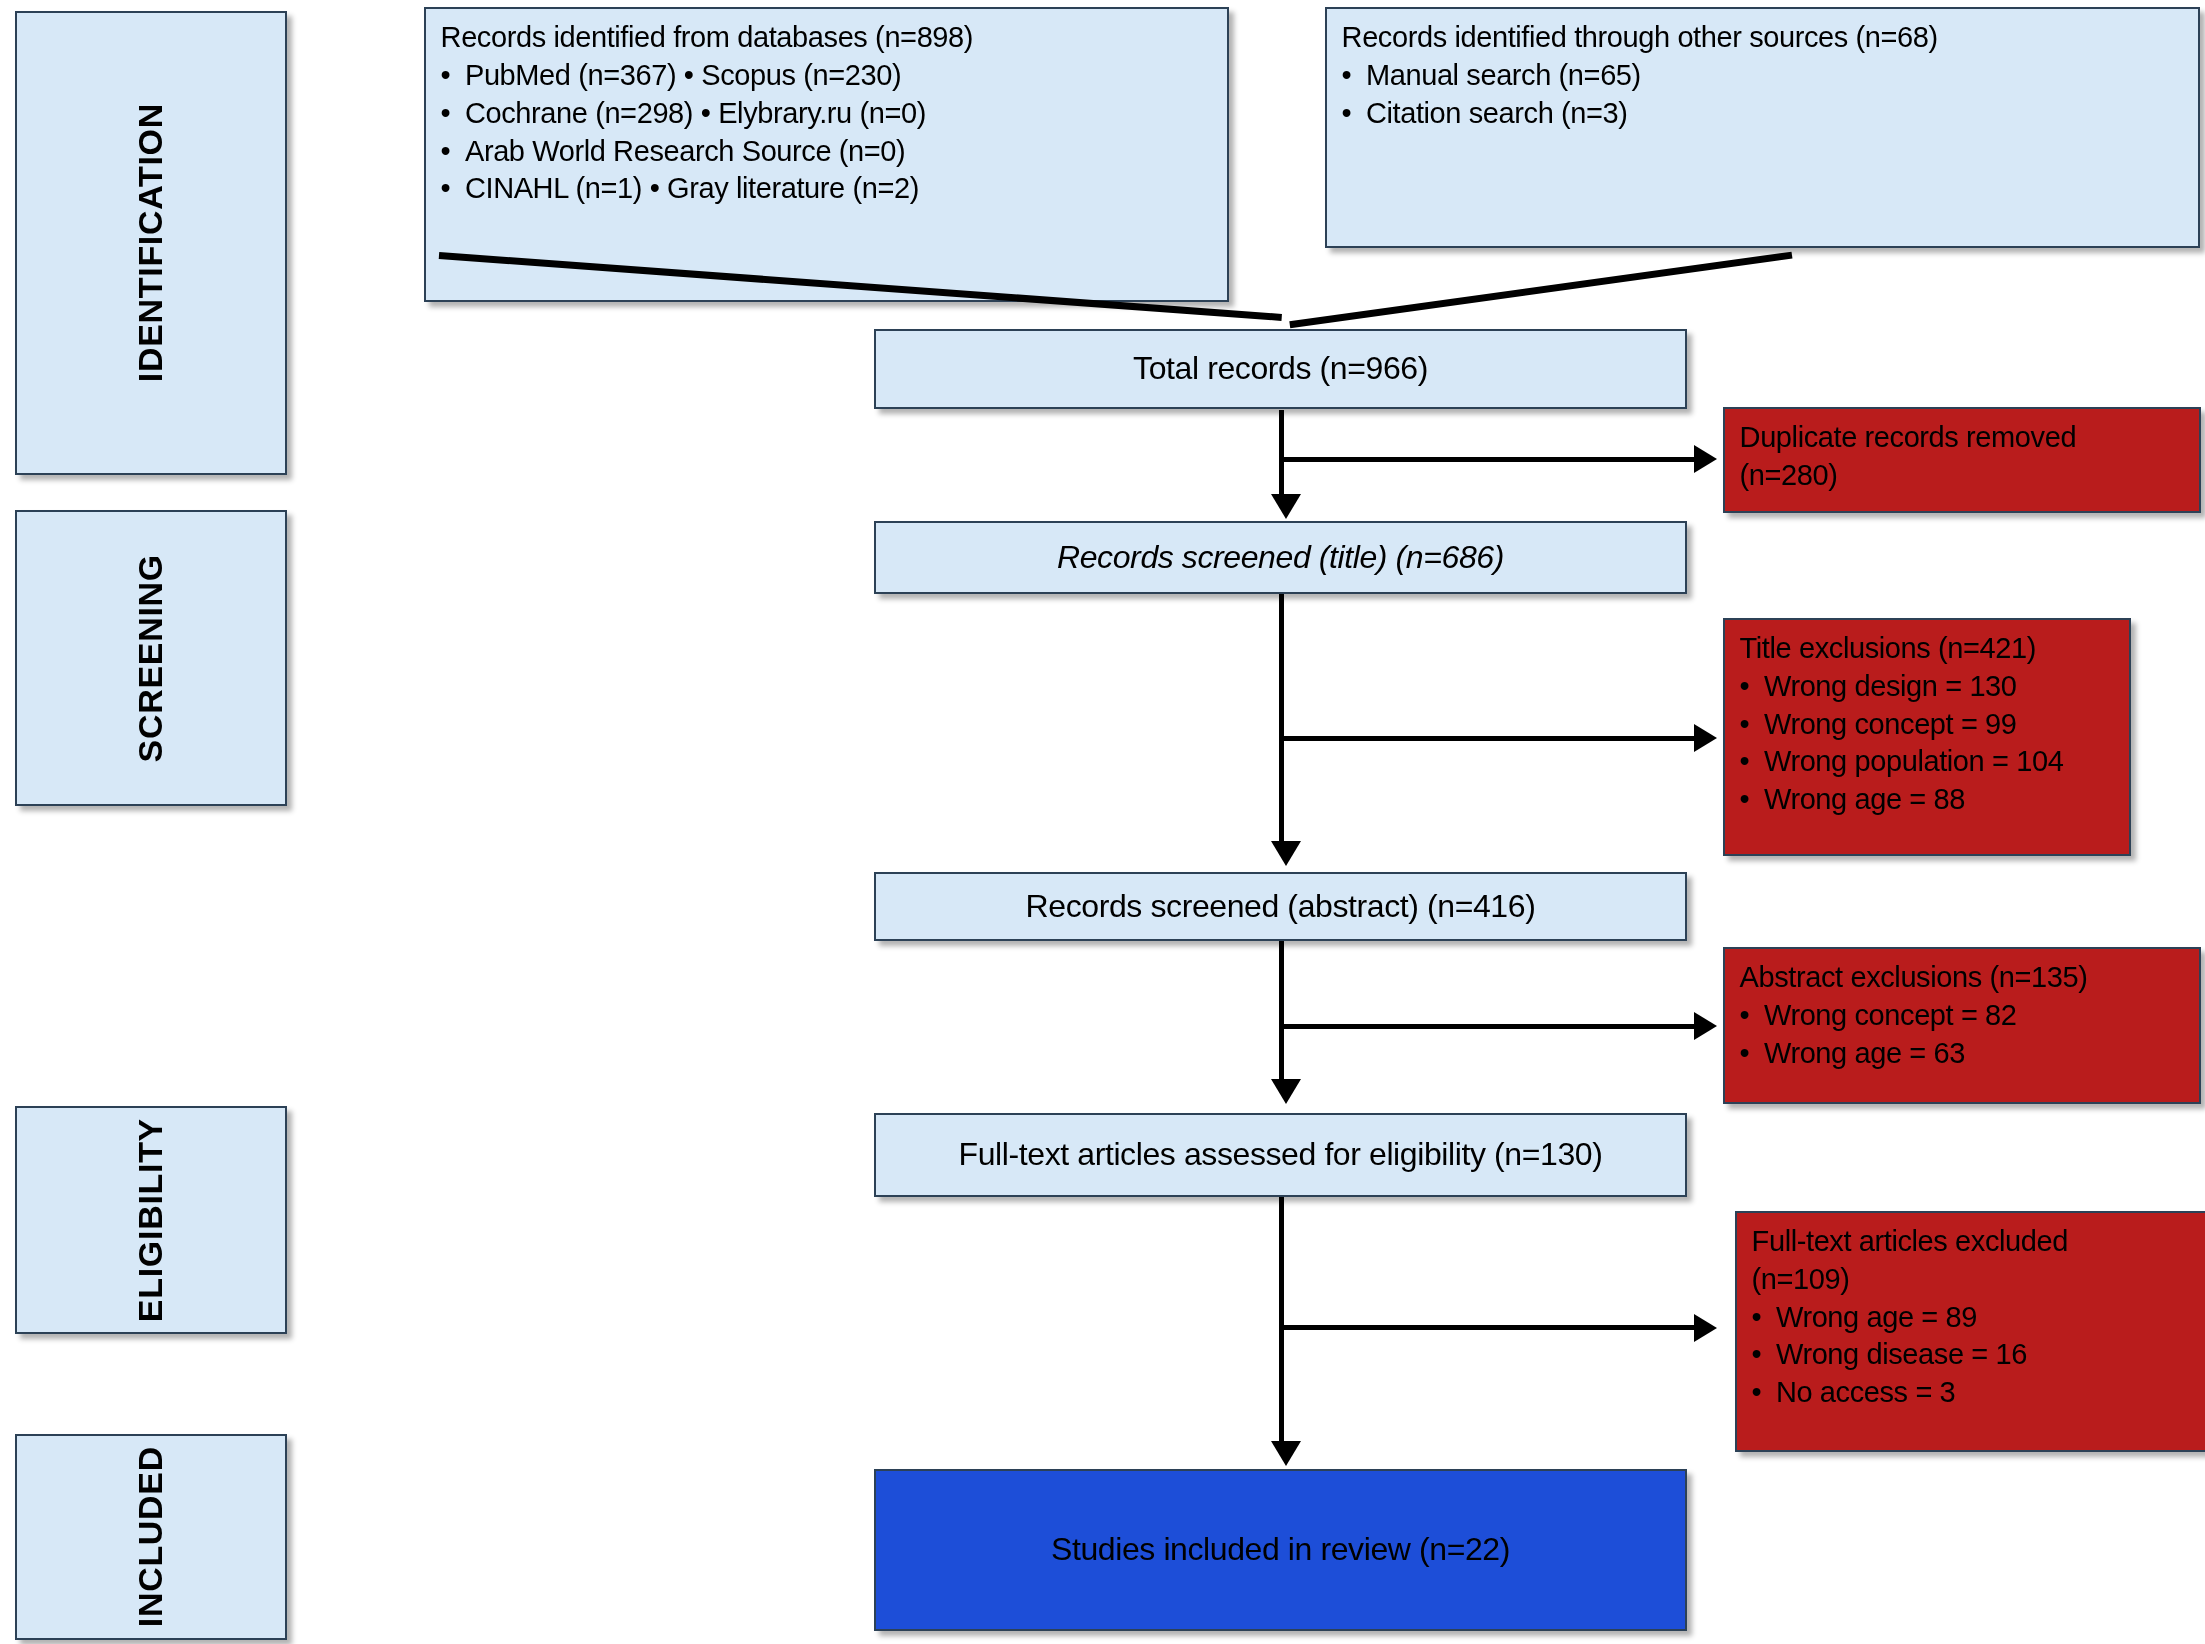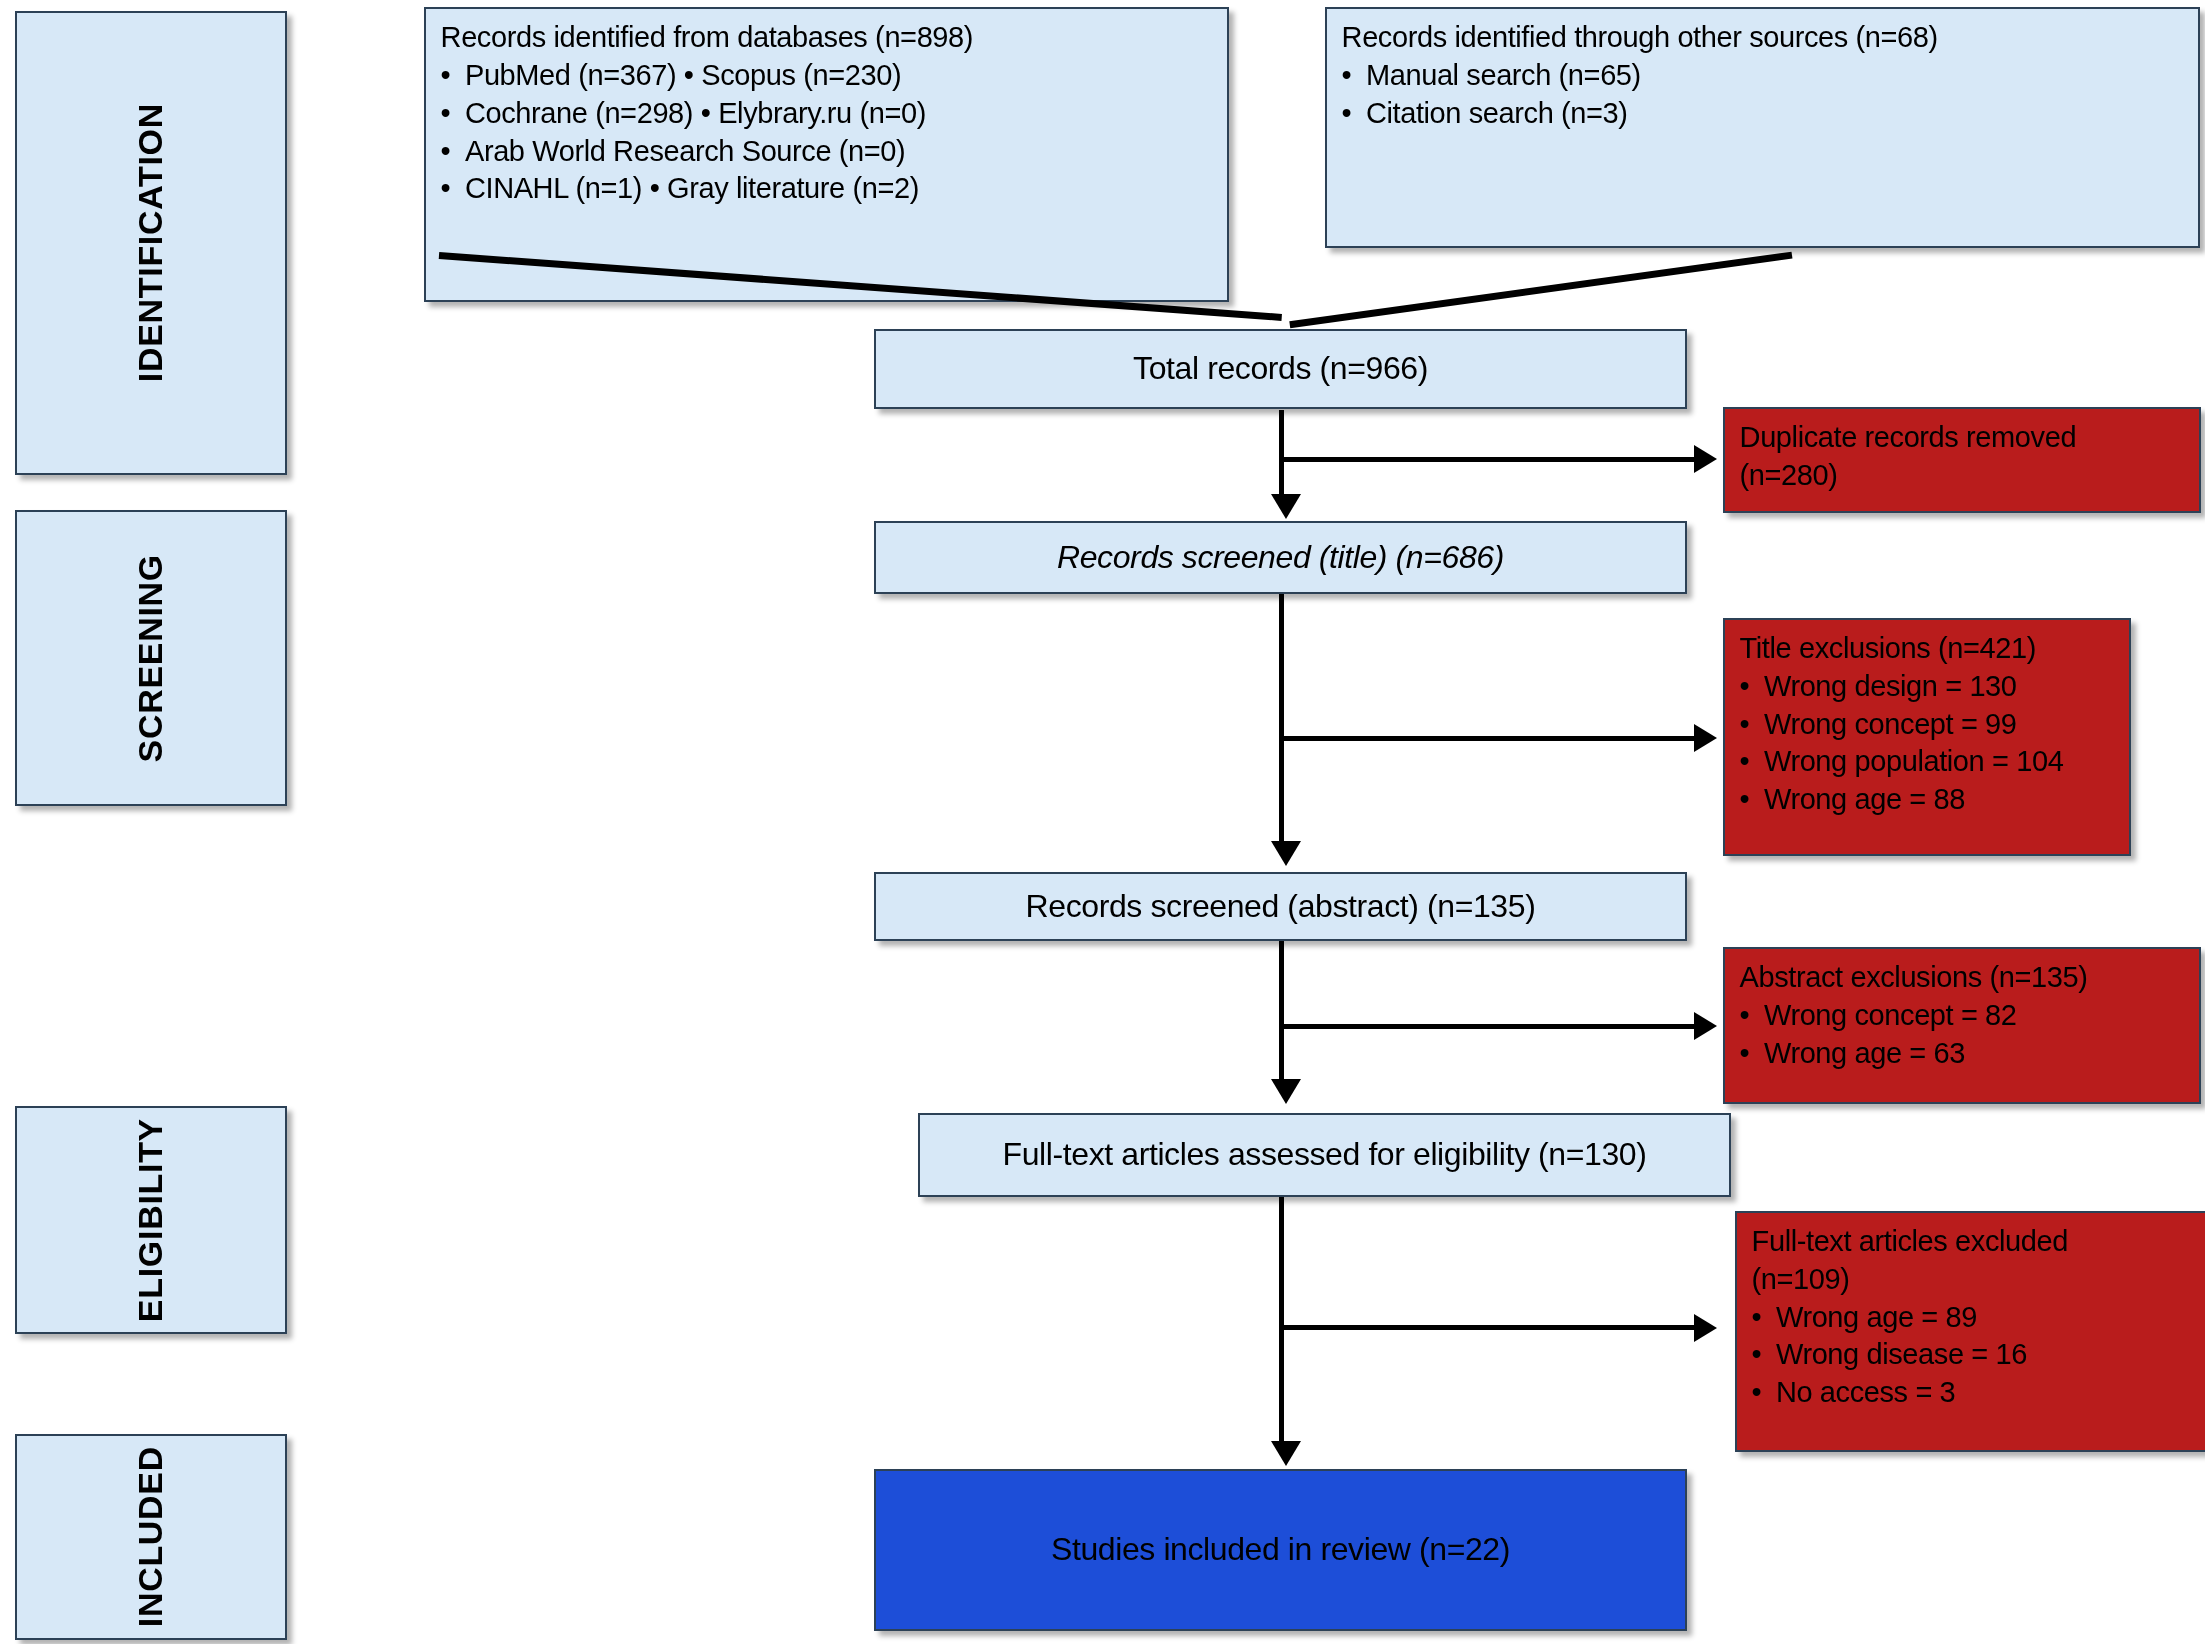--- a/index.html
+++ b/index.html
@@ -143,24 +143,24 @@
 
   <div class="box blue flowbox" style="left:874px; top:329px; width:813px; height:80px; font-size:32px;">
     <span>Total records (n=966)</span>
   </div>
 
   <div class="box blue flowbox" style="left:874px; top:521px; width:813px; height:73px; font-size:32px;font-style:italic;">
     <span>Records screened (title) (n=686)</span>
   </div>
 
   <div class="box blue flowbox" style="left:874px; top:872px; width:813px; height:69px; font-size:32px;">
-    <span>Records screened (abstract) (n=135)</span>
-  </div>
-
-  <div class="box blue flowbox" style="left:874px; top:1113px; width:813px; height:84px; font-size:32px;margin-left:44px;">
+    <span>Records screened (abstract) (n=416)</span>
+  </div>
+
+  <div class="box blue flowbox" style="left:874px; top:1113px; width:813px; height:84px; font-size:32px;">
     <span>Full-text articles assessed for eligibility (n=130)</span>
   </div>
 
   <div class="box green flowbox" style="left:874px; top:1469px; width:813px; height:162px; font-size:32px;">
     <span>Studies included in review (n=22)</span>
   </div>
 
   <div class="box pink" style="left:1723px; top:407px; width:478px; height:106px;">
     <span class="hd">Duplicate records removed</span>
     <span class="hd">(n=280)</span>

